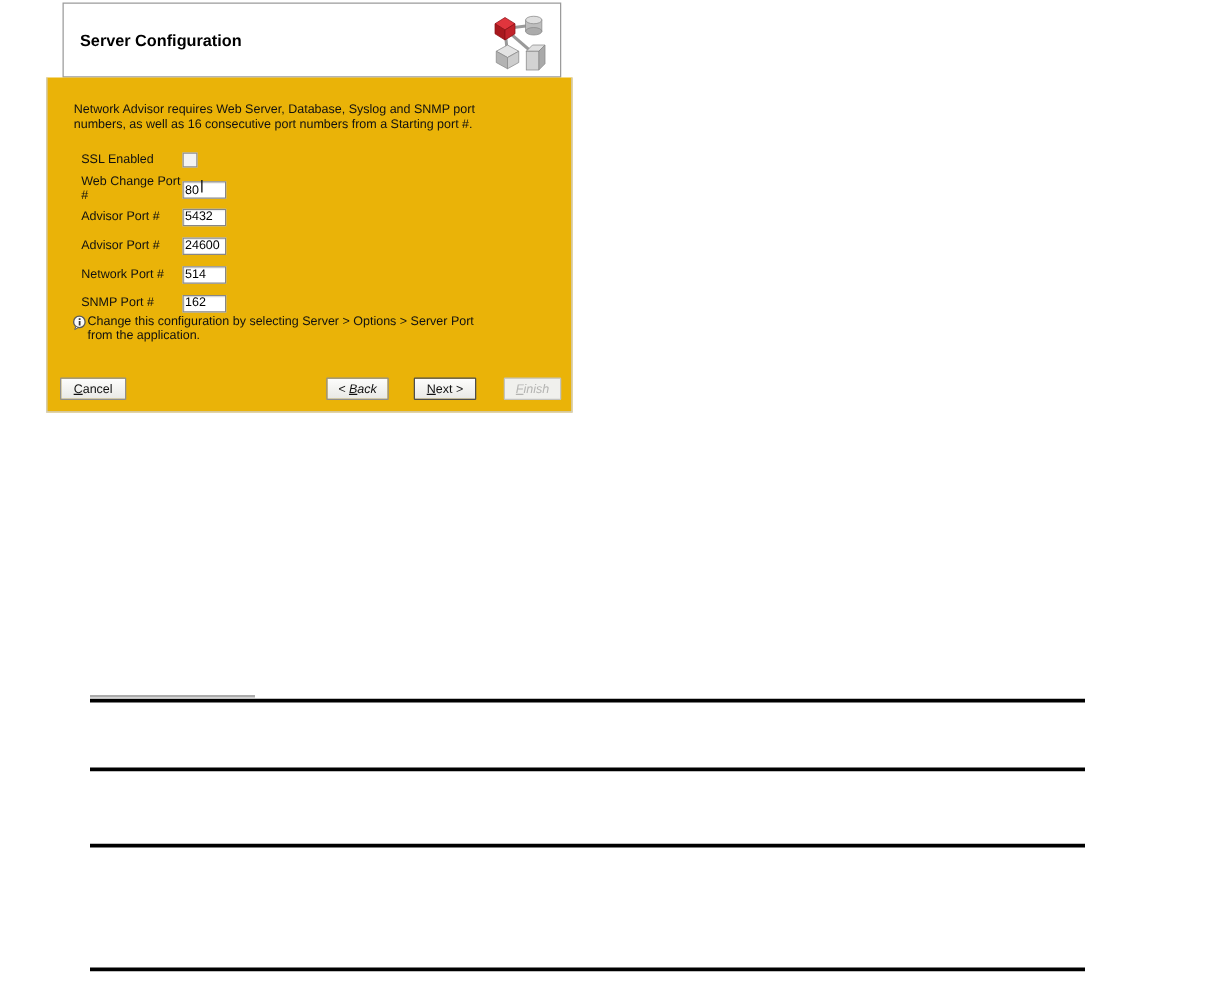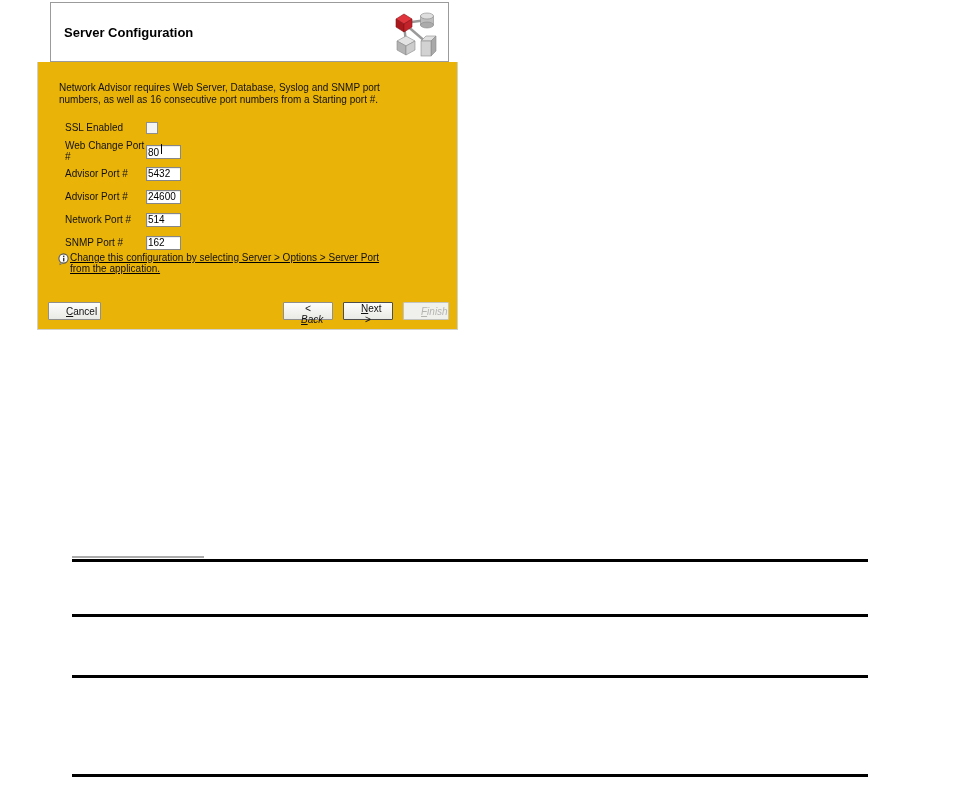--- a/index.html
+++ b/index.html
@@ -39,43 +39,43 @@
   }
   .inpwrap { position:relative; display:inline-block; }
   .inp {
     width:35px; height:14px; font-size:10px; padding:0 1px;
     border:1px solid #878787; background:#ffffff; color:#000;
     box-shadow:inset 1px 1px 0 rgba(0,0,0,0.07);
     font-family:"Liberation Sans", sans-serif;
   }
   .caret { position:absolute; left:15px; top:2px; width:1px; height:10px; background:#000; }
 
-  .note { position:absolute; left:20px; top:190px; width:352px;text-decoration:underline; }
+  .note { position:absolute; left:20px; top:190px; width:352px; }
   .note-icon { position:absolute; left:0; top:0; width:11px; height:13px; }
   .note-text {
     margin-left:12px; width:330px;
     font-size:10px; line-height:11px; color:#111;
   }
 
   .btnbar {
     position:absolute; left:10px; right:8px; bottom:9px; height:18px;
     display:flex; align-items:center;
   }
   .btn {
     height:18px; font-size:10px; color:#111;
     background:linear-gradient(#fdfdfc,#e9e9e5);
     border:1px solid #8f8f8f; border-radius:1px;
     font-family:"Liberation Sans", sans-serif; cursor:pointer;
-    padding:0 17px;
+    padding:0 4px;
   }
   .btn .mn { text-decoration:underline; }
   .btn-cancel { width:53px; }
   .btn-back   { width:50px; margin-left:auto;font-style:italic; }
-  .btn-next   { width:50px; margin-left:10px; border:1px solid #4e4e4e; }
-  .btn-finish { width:46px; margin-left:10px; color:#b4b4b2;
+  .btn-next   { width:50px; margin-left:20px; border:1px solid #4e4e4e; }
+  .btn-finish { width:46px; margin-left:22px; color:#b4b4b2;
                 border-color:#c3c3c0; background:#f0f0ed; cursor:default;font-style:italic; }
 
   
   .rule       { position:absolute; left:72px; width:796px; height:3px; background:#000; }
   .rule-gray  { position:absolute; left:72px; top:556px; width:132px; height:2px; background:#ababab; }
   .r1 { top:559px; } .r2 { top:614px; } .r3 { top:675px; } .r4 { top:774px; }
 </style>
 </head>
 <body>
 

